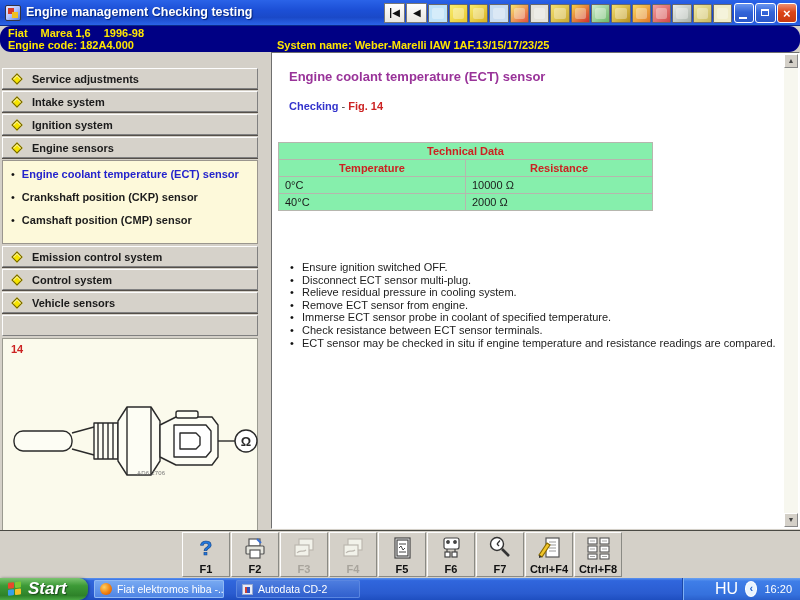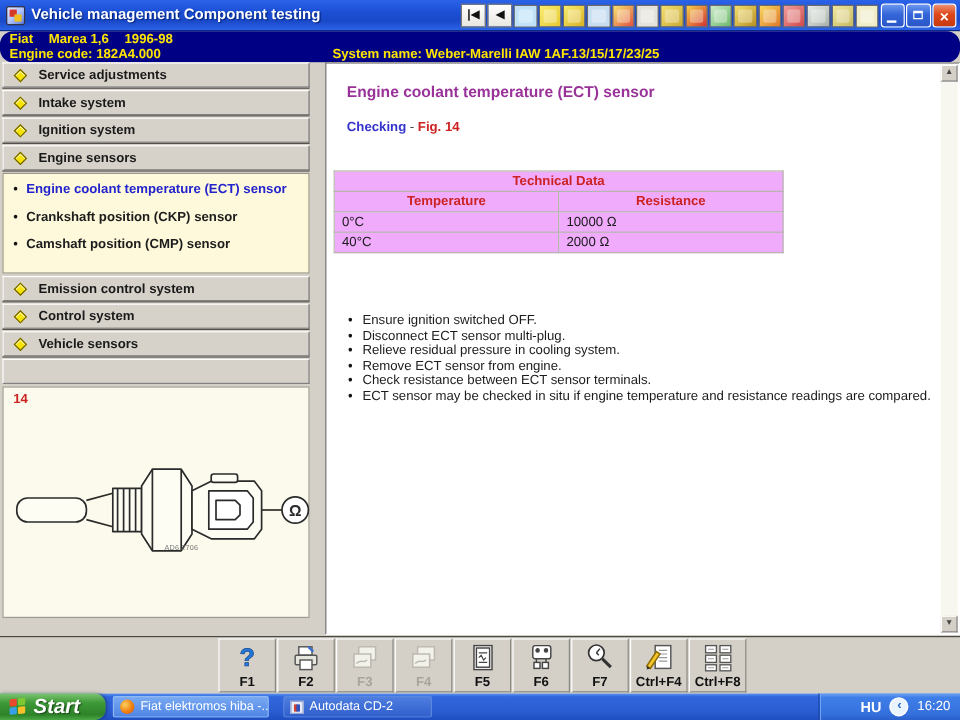--- a/index.html
+++ b/index.html
@@ -42,21 +42,21 @@
     font-weight:bold; font-size:11px;border-radius:11px; }
   .h1 { position:absolute; left:8px; top:1px; white-space:nowrap; }
   .h1 span { margin-right:13px; }
   .h2 { position:absolute; left:8px; top:13px; }
   .h3 { position:absolute; left:277px; top:13px; }
 
   
   #workspace { position:absolute; left:0; top:52px; width:800px; height:478px; background:#d4d0c8; }
 
   
-  #sidebar { position:absolute; left:2px; top:0; width:256px; }
+  #sidebar { position:absolute; left:2px; top:16px; width:256px; }
   .menu-btn { height:21px; margin-bottom:2px; background:#d6d2ca; border:1px solid #808080; border-top-color:#fdfdfd; border-left-color:#fdfdfd;
     box-shadow:0 1px 0 #55504a; display:flex; align-items:center; cursor:pointer; }
   .diamond { width:8px; height:8px; background:#f6e400; border:1px solid #6f6000; transform:rotate(45deg); margin:0 11px 0 10px; flex:none;
     box-shadow:inset 1px 1px 0 #fff8a0; }
   .menu-label { font-size:11px; font-weight:bold; color:#1a1a1a; }
   .subpanel { margin-bottom:2px; background:#fdf9da; border:1px solid #9a968e; padding:7px 4px 6px 8px; }
   .subitem { display:flex; align-items:baseline; height:23px; cursor:pointer; }
   .subitem .dot { font-size:11px; color:#111; margin-right:7px; }
   .subitem .s-label { font-size:11px; font-weight:bold; color:#1c1c1c; }
   .subitem.active .s-label { color:#2424cc; }
@@ -68,21 +68,21 @@
   
   #content { position:absolute; left:271px; top:0; width:529px; height:477px; background:#fff;
     border:1px solid; border-color:#6f6f6f #fdfdfd #fdfdfd #6f6f6f; }
   .c-title { position:absolute; left:17px; top:16px; color:#993399; font-size:13px; font-weight:bold; }
   .c-check { position:absolute; left:17px; top:47px; font-size:11px; font-weight:bold; }
   .c-check .chk { color:#3333cc; }
   .c-check .sep { color:#444; font-weight:normal; margin:0 3px; }
   .c-check .fig { color:#cc2222; }
   table.tech { position:absolute; left:6px; top:89px; width:375px; border-collapse:collapse; font-size:11px;
     border:1px solid #808080; }
-  table.tech td { border:1px solid #b6b6ae; padding:2px 6px; height:15px; color:#1a1a1a; background:#f0abfc; }
+  table.tech td { border:1px solid #b6b6ae; padding:2px 6px; height:15px; color:#1a1a1a; background:#86efac; }
   table.tech td.hd { color:#cc2222; font-weight:bold; text-align:center; }
   ul.steps { position:absolute; left:14px; top:208px; list-style:none; }
   ul.steps li { font-size:11px; color:#1c1c1c; line-height:12.6px; padding-left:16px; position:relative; }
   ul.steps li::before { content:"•"; position:absolute; left:4px; top:0; color:#111; }
   
   .vscroll { position:absolute; right:1px; top:1px; bottom:1px; width:14px; background:#f7f7ef; }
   .sb-btn { position:absolute; left:0; width:14px; height:14px; background:#d4d0c8; border:1px solid #888;
     border-top-color:#fff; border-left-color:#fff; font-size:7px; color:#444; text-align:center; line-height:12px; }
   .sb-up { top:0; } .sb-dn { bottom:0; }
 
@@ -110,31 +110,31 @@
     color:#fff; font-size:10.5px; white-space:nowrap; overflow:hidden; }
   .task1 { left:94px; width:130px; background:linear-gradient(180deg,#7aabf2,#4d83e4); box-shadow:inset 0 0 0 1px #8fb8f4; }
   .task2 { left:236px; width:124px; background:linear-gradient(180deg,#4f7fe0,#2f5ecc); box-shadow:inset 0 0 0 1px #5a86e0; }
   .ff-icon { width:12px; height:12px; border-radius:50%; background:radial-gradient(circle at 35% 35%,#ffd060,#f08010 55%,#c85008); margin-right:5px; flex:none; }
   .ad-icon { width:11px; height:11px; background:#e8ecf8; border:1px solid #98a8d0; margin-right:5px; flex:none; position:relative; }
   .ad-icon::before { content:""; position:absolute; left:2px; top:2px; width:3px; height:6px; background:#d04030; }
   .ad-icon::after { content:""; position:absolute; right:2px; top:2px; width:3px; height:6px; background:#3050c0; }
   #tray { position:absolute; right:0; top:0; width:118px; height:22px;
     background:linear-gradient(180deg,#6aa2f2 0%,#3f7ee8 15%,#3571dd 75%,#2a60cc 100%);
     border-left:1px solid #1b48a8; box-shadow:inset 1px 0 0 #7fb0f4; display:flex; align-items:center; justify-content:flex-end; gap:8px; padding-right:8px; }
-  .tray-lang { color:#fff; font-size:12px; font-weight:bold;margin-left:32px; }
+  .tray-lang { color:#fff; font-size:16px; font-weight:normal;margin-left:32px; }
   .tray-chev { width:14px; height:14px; border-radius:50%; background:#eaf4ff; color:#2a66cc; font-weight:bold; font-size:11px;
     line-height:13px; text-align:center; cursor:pointer; box-shadow:0 0 0 1px #fff; }
   .tray-clock { color:#fff; font-size:11px; }
 </style>
 </head>
 <body>
 
 <div id="titlebar">
   <span class="app-icon"></span>
-  <span class="tb-title">Vehicle management Component testing</span>
+  <span class="tb-title">Engine management Checking testing</span>
   <div class="tb-tools">
     <div class="navbtn">|◀</div>
     <div class="navbtn">◀</div>
     <div class="toolico ti1"></div>
     <div class="toolico ti2"></div>
     <div class="toolico ti3"></div>
     <div class="toolico ti4"></div>
     <div class="toolico ti5"></div>
     <div class="toolico ti6"></div>
     <div class="toolico ti7"></div>
@@ -273,20 +273,21 @@
         <td>2000 Ω</td>
       </tr>
     </tbody>
       </table>
 
     <ul class="steps">
       <li>Ensure ignition switched OFF.</li>
       <li>Disconnect ECT sensor multi-plug.</li>
       <li>Relieve residual pressure in cooling system.</li>
       <li>Remove ECT sensor from engine.</li>
+      <li>Immerse ECT sensor probe in coolant of specified temperature.</li>
       <li>Check resistance between ECT sensor terminals.</li>
       <li>ECT sensor may be checked in situ if engine temperature and resistance readings are compared.</li>
     </ul>
 
     <div class="vscroll">
       <div class="sb-btn sb-up">▲</div>
       <div class="sb-btn sb-dn">▼</div>
     </div>
   </div>
 </div>

